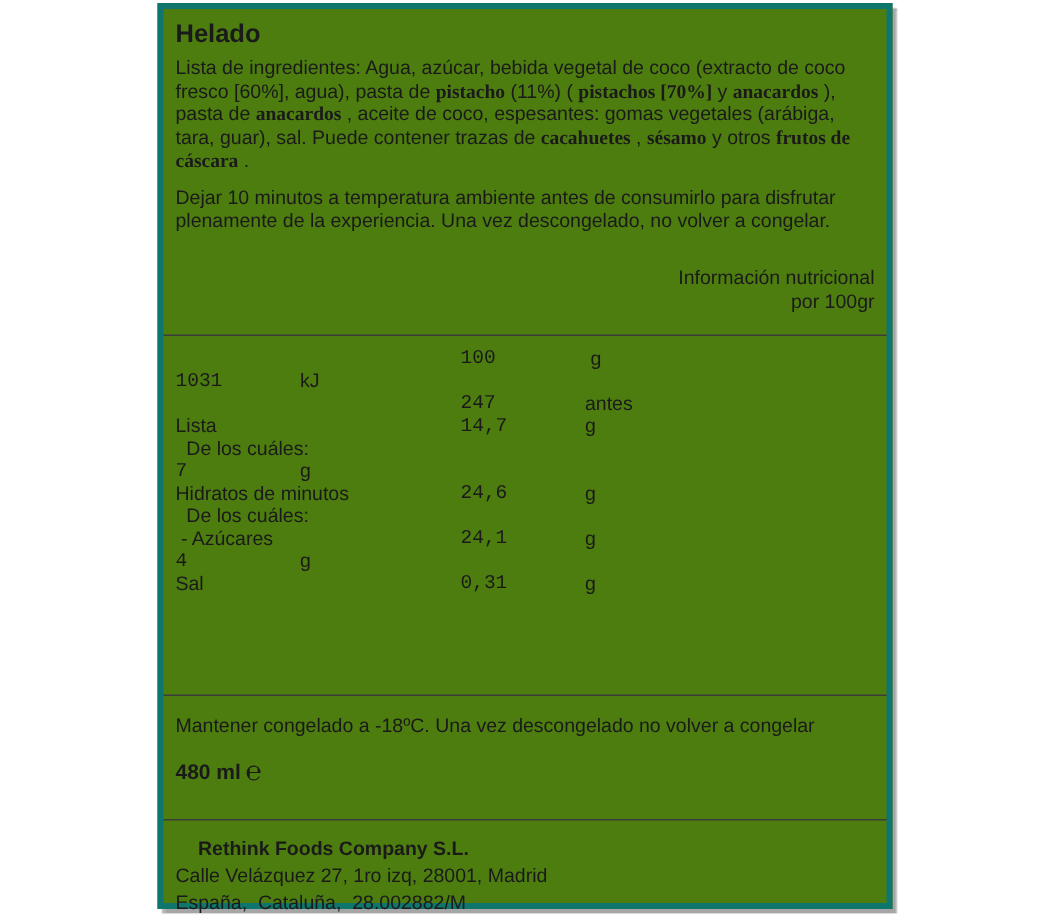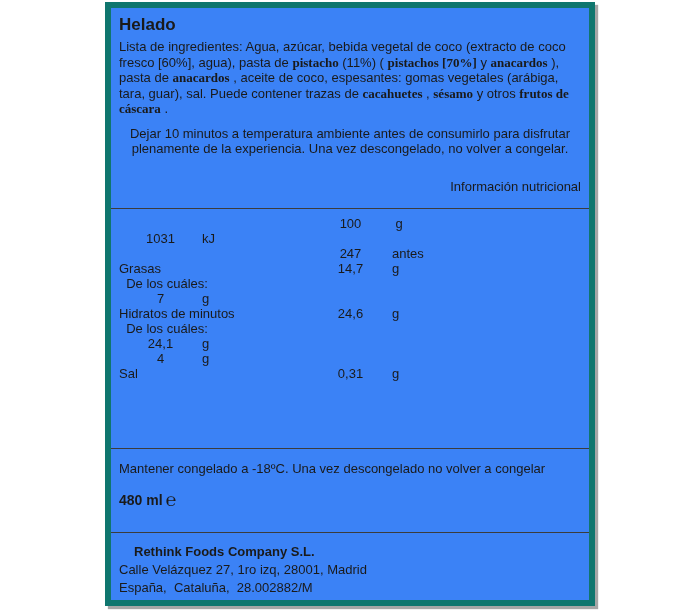--- a/index.html
+++ b/index.html
@@ -3,37 +3,37 @@
 <meta charset="utf-8">
 <style>
   html,body{margin:0;padding:0;background:#ffffff;}
   body{
     width:700px;height:614px;position:relative;overflow:hidden;
     font-family:"Liberation Sans","DejaVu Sans",sans-serif;
     color:#1a1a1a;
   }
   .label-box{
     position:absolute;left:105px;top:2px;width:490px;height:604px;
-    box-sizing:border-box;border:6px solid #0f766e;background:#3b82f6;
+    box-sizing:border-box;border:4px solid #0f766e;background:#4d7c0f;
     box-shadow:3px 3px 1px rgba(0,0,0,0.35);
     padding:3px 8px 0 8px;
     font-size:13px;line-height:15.5px;
   }
   .title{margin:3px 0 0 0;font-size:17px;line-height:21px;font-weight:bold;}
   .para{margin:4px 0 0 0;}
-  .para2{margin:9px 0 0 0;text-align:center;}
+  .para2{margin:9px 0 0 0;}
   .nutri-head{margin:22px 0 0 0;padding-left:54px;text-align:right;line-height:16.5px;}
   .divider{height:0;border-top:1px solid #3c3c3c;margin:0 -8px;}
   .div1{margin-top:13px;}
   .div2{margin-top:67px;}
   .div3{margin-top:23px;}
   .nutri-table{margin-top:7px;}
   .nrow{display:flex;line-height:15px;}
   .nlbl{width:190px;white-space:pre-wrap;}
-  .nnum{width:83px;text-align:center;white-space:pre;}
+  .nnum{width:83px;text-align:left;white-space:pre;font-family:Liberation Mono, monospace;}
   .nunit{white-space:pre;}
   .keep-frozen{margin:12px 0 0 0;}
   .volume{margin:14px 0 0 0;font-weight:bold;font-size:14px;line-height:18px;}
   .emark{font-weight:normal;font-size:18px;margin-left:3px;vertical-align:-1px;}
   .company{margin-top:10px;line-height:18px;}
   .company-name{font-weight:bold;padding-left:15px;}
   .pre{white-space:pre-wrap;}
   .b{font-weight:bold;font-family:Liberation Serif, serif;}
 </style>
 </head>
@@ -42,41 +42,42 @@
 <div class="label-box">
 
   <h1 class="title">Helado</h1>
 
   <p class="para"><span>Lista de ingredientes: Agua, azúcar, bebida vegetal de coco (extracto de coco fresco [60%], agua), pasta de </span><span class="b">pistacho</span><span> (11%) ( </span><span class="b">pistachos [70%]</span><span> y </span><span class="b">anacardos</span><span> ), pasta de </span><span class="b">anacardos</span><span> , aceite de coco, espesantes: gomas vegetales (arábiga, tara, guar), sal. Puede contener trazas de </span><span class="b">cacahuetes</span><span> , </span><span class="b">sésamo</span><span> y otros </span><span class="b">frutos de cáscara</span><span> .</span></p>
 
   <p class="para para2">Dejar 10 minutos a temperatura ambiente antes de consumirlo para disfrutar plenamente de la experiencia. Una vez descongelado, no volver a congelar.</p>
 
   <div class="nutri-head">
     <div>Información nutricional</div>
+    <div>por 100gr</div>
   </div>
 
   <div class="divider div1"></div>
 
   <div class="nutri-table">
       <div class="nrow">
         <span class="nlbl"></span>
         <span class="nnum">100</span>
         <span class="nunit"> g</span>
       </div>
       <div class="nrow">
         <span class="nnum">1031</span>
         <span class="nunit">kJ</span>
       </div>
       <div class="nrow">
         <span class="nlbl"></span>
         <span class="nnum">247</span>
         <span class="nunit">antes</span>
       </div>
       <div class="nrow">
-        <span class="nlbl">Grasas</span>
+        <span class="nlbl">Lista</span>
         <span class="nnum">14,7</span>
         <span class="nunit">g</span>
       </div>
       <div class="nrow">
         <span class="nlbl">  De los cuáles:</span>
         <span class="nnum"></span>
         <span class="nunit"></span>
       </div>
       <div class="nrow">
         <span class="nnum">7</span>
@@ -86,20 +87,21 @@
         <span class="nlbl">Hidratos de minutos</span>
         <span class="nnum">24,6</span>
         <span class="nunit">g</span>
       </div>
       <div class="nrow">
         <span class="nlbl">  De los cuáles:</span>
         <span class="nnum"></span>
         <span class="nunit"></span>
       </div>
       <div class="nrow">
+        <span class="nlbl"> - Azúcares</span>
         <span class="nnum">24,1</span>
         <span class="nunit">g</span>
       </div>
       <div class="nrow">
         <span class="nnum">4</span>
         <span class="nunit">g</span>
       </div>
       <div class="nrow">
         <span class="nlbl">Sal</span>
         <span class="nnum">0,31</span>

